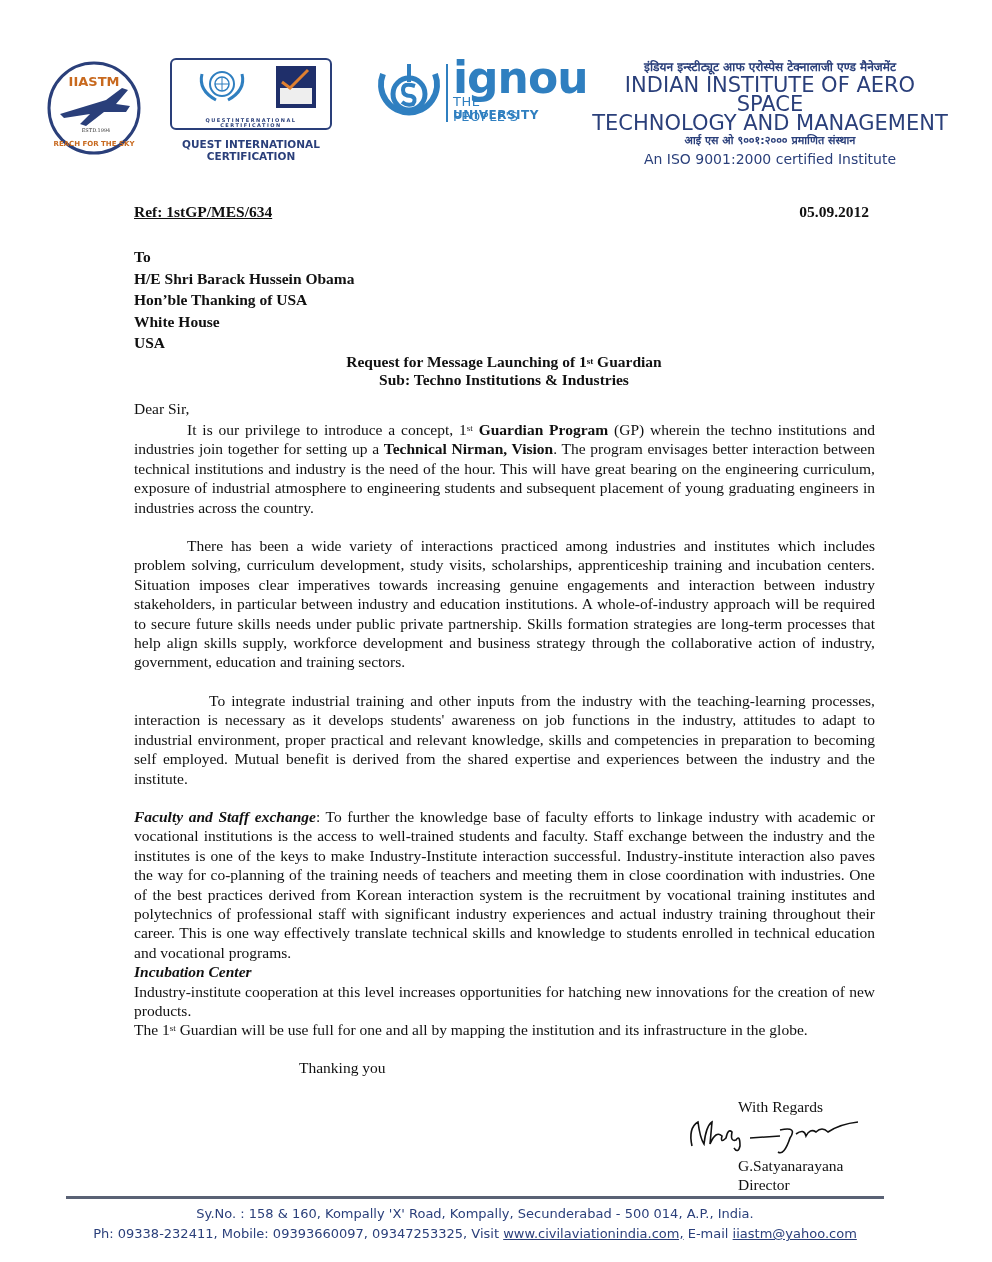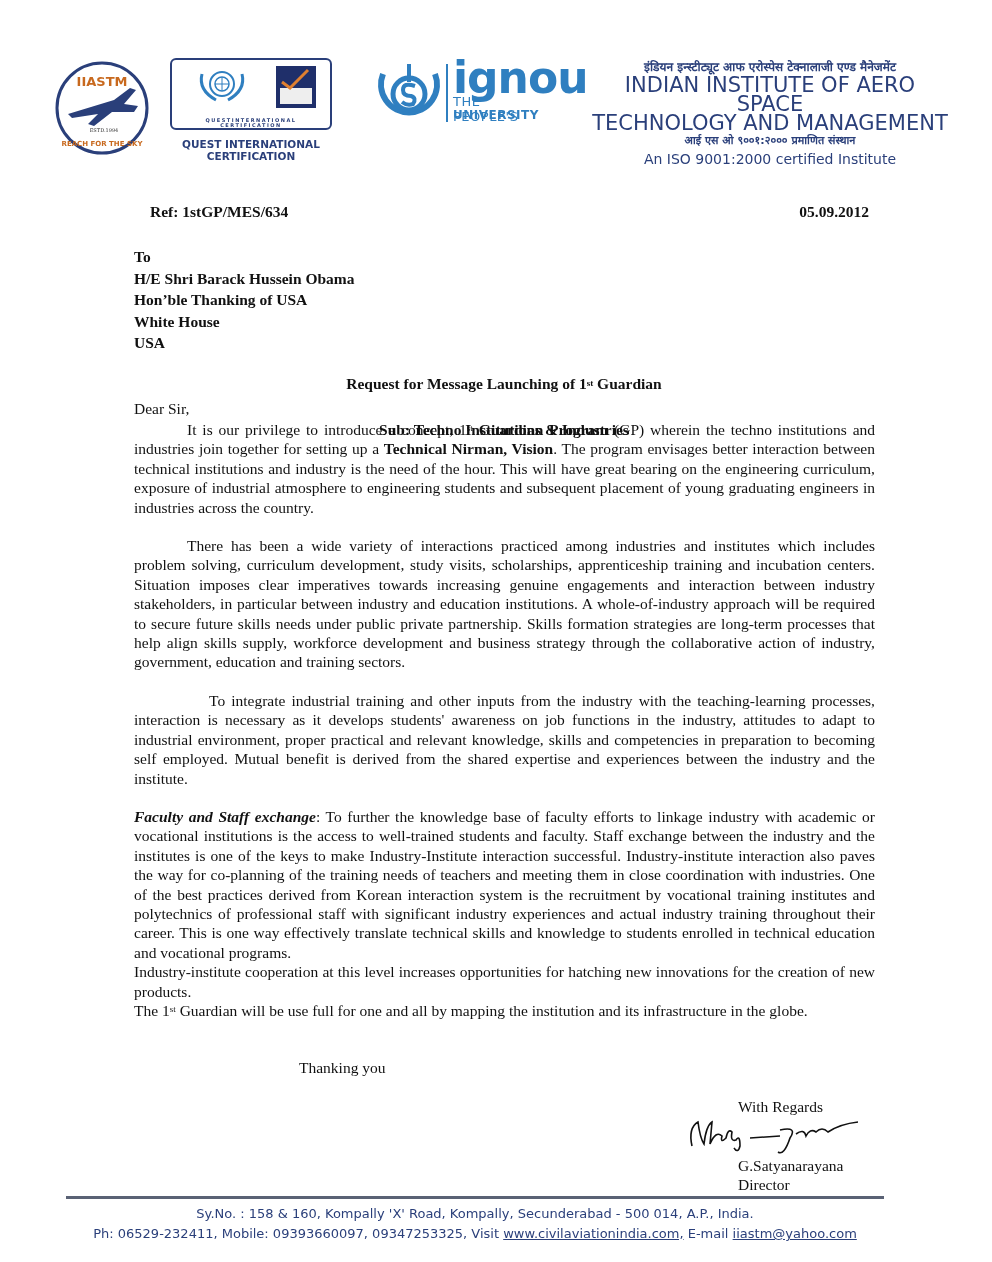--- a/index.html
+++ b/index.html
@@ -1,42 +1,42 @@
 <!DOCTYPE html>
 <html><head>
 <meta charset="utf-8">
 <style>
   html, body { margin:0; padding:0; background:#ffffff; }
   body { width:992px; height:1262px; position:relative; overflow:hidden; font-family:"Liberation Serif", serif; color:#111; }
   .abs { position:absolute; }
   
-  .logo-iastm { left:54px; top:60px; width:96px; height:96px; }
+  .logo-iastm { left:46px; top:60px; width:96px; height:96px; }
   .logo-quest { left:170px; top:58px; width:164px; height:100px; }
   .quest-box { position:absolute; left:0; top:0; width:162px; height:72px; border:2px solid #2a3f7a; border-radius:6px; box-sizing:border-box; }
   .quest-strip { position:absolute; left:4px; top:58px; width:150px; font-family:"DejaVu Sans", sans-serif; font-size:5px; letter-spacing:1.5px; text-align:center; color:#2a3f7a; font-weight:bold; line-height:5px; }
   .quest-label { position:absolute; left:0; top:80px; width:162px; text-align:center; font-family:"DejaVu Sans", sans-serif; font-size:10.5px; color:#2a3f7a; line-height:12px; font-weight:600; }
   .logo-ignou { left:375px; top:60px; width:175px; height:66px; }
   .ignou-word { position:absolute; left:78px; top:-8px; font-family:"DejaVu Sans", sans-serif; font-size:44px; font-weight:bold; color:#2f7fc0; letter-spacing:-1px; }
   .ignou-sub1 { position:absolute; left:78px; top:34px; font-family:"DejaVu Sans", sans-serif; font-size:13px; color:#2f7fc0; letter-spacing:0.5px; }
   .ignou-sub2 { position:absolute; left:78px; top:48px; font-family:"DejaVu Sans", sans-serif; font-size:12px; font-weight:bold; color:#2f7fc0; letter-spacing:0.5px; }
   .ignou-bar { position:absolute; left:71px; top:4px; width:2px; height:58px; background:#2f7fc0; }
   .inst { left:590px; top:58px; width:360px; text-align:center; color:#2a3f7a; font-family:"DejaVu Sans", sans-serif; }
   .inst .hindi1 { font-size:12px; font-weight:bold; line-height:18px; }
   .inst .en1 { font-size:21px; line-height:19px; }
   .inst .hindi2 { font-size:11px; font-weight:bold; line-height:16px; }
   .inst .iso { font-size:14px; line-height:20px; }
 
   .t { position:absolute; font-size:15.5px; line-height:19.4px; }
   .b { font-weight:bold; }
-  .ref { left:150px; top:202px; }
+  .ref { left:134px; top:202px;text-decoration:underline; }
   .date { right:123px; top:202px; }
   .addr { left:134px; top:246px; }
   .addr div { line-height:21.5px; font-weight:bold; font-size:15.5px; }
   .subject { left:134px; top:353px; width:740px; text-align:center; font-weight:bold; }
-  .subject div { line-height:30px;margin-top:16px; }
+  .subject div { line-height:18px; }
   sup { font-size:9px; vertical-align:top; position:relative; top:-1px; }
   .para { left:134px; width:741px; text-align:justify; font-size:15.5px; line-height:19.4px; }
   .para p { margin:0; }
   .indent1 { text-indent:53px; }
   .indent2 { text-indent:75px; }
   .salute { left:134px; top:399px; }
   .thank { left:299px; top:1058px; }
   .sign { left:738px; top:1097px; line-height:19.4px; }
   .sig-svg { left:680px; top:1108px; width:200px; height:50px; }
   .sign2 { left:738px; top:1156px; line-height:19.4px; }
@@ -124,34 +124,35 @@
 <div class="abs para" style="top:536px;">
   <p class="indent1">There has been a wide variety of interactions practiced among industries and institutes which includes problem solving, curriculum development, study visits, scholarships, apprenticeship training and incubation centers. Situation imposes clear imperatives towards increasing genuine engagements and interaction between industry stakeholders, in particular between industry and education institutions. A whole-of-industry approach will be required to secure future skills needs under public private partnership. Skills formation strategies are long-term processes that help align skills supply, workforce development and business strategy through the collaborative action of industry, government, education and training sectors.</p>
 </div>
 
 <div class="abs para" style="top:691px;">
   <p class="indent2">To integrate industrial training and other inputs from the industry with the teaching-learning processes, interaction is necessary as it develops students' awareness on job functions in the industry, attitudes to adapt to industrial environment, proper practical and relevant knowledge, skills and competencies in preparation to becoming self employed. Mutual benefit is derived from the shared expertise and experiences between the industry and the institute.</p>
 </div>
 
 <div class="abs para" style="top:807px;">
   <p><b><i>Faculty and Staff exchange</i></b><span>: To further the knowledge base of faculty efforts to linkage industry with academic or vocational institutions is the access to well-trained students and faculty. Staff exchange between the industry and the institutes is one of the keys to make Industry-Institute interaction successful. Industry-institute interaction also paves the way for co-planning of the training needs of teachers and meeting them in close coordination with industries. One of the best practices derived from Korean interaction system is the recruitment by vocational training institutes and polytechnics of professional staff with significant industry experiences and actual industry training throughout their career. This is one way effectively translate technical skills and knowledge to students enrolled in technical education and vocational programs.</span></p>
+  <p><b><i>Incubation Center</i></b></p>
   <p>Industry-institute cooperation at this level increases opportunities for hatching new innovations for the creation of new products.</p>
   <p style="text-align:left;"><span>The 1</span><sup>st</sup><span> Guardian will be use full for one and all by mapping the institution and its infrastructure in the globe.</span></p>
 </div>
 
 <div class="t thank">Thanking you</div>
 
 <div class="t sign">With Regards</div>
 <svg class="abs sig-svg" viewBox="0 0 200 50">
   <path d="M12 38 Q8 20 18 14 Q20 30 24 36 Q26 18 32 14 L30 36 Q36 22 42 28 Q40 36 46 30 Q48 20 52 24 Q50 34 56 32 Q60 26 60 38 Q58 46 54 40" fill="none" stroke="#111" stroke-width="1.6"></path>
   <path d="M70 30 L100 28 M100 22 Q118 18 110 30 Q104 48 98 44" fill="none" stroke="#111" stroke-width="1.6"></path>
   <path d="M116 26 Q124 20 126 28 Q130 20 136 24 Q142 18 148 24 Q160 16 178 14" fill="none" stroke="#111" stroke-width="1.6"></path>
 </svg>
 <div class="t sign2">
   <div>G.Satyanarayana</div>
   <div>Director</div>
 </div>
 
 <div class="abs rule"></div>
 <div class="abs footer">
   <div>Sy.No. : 158 &amp; 160, Kompally 'X' Road, Kompally, Secunderabad - 500 014, A.P., India.</div>
-  <div><span>Ph: 06529-232411,  Mobile: 09393660097, 09347253325, Visit </span><a>www.civilaviationindia.com,</a><span> E-mail </span><a>iiastm@yahoo.com</a></div>
+  <div><span>Ph: 09338-232411,  Mobile: 09393660097, 09347253325, Visit </span><a>www.civilaviationindia.com,</a><span> E-mail </span><a>iiastm@yahoo.com</a></div>
 </div>
 
 </body></html>

